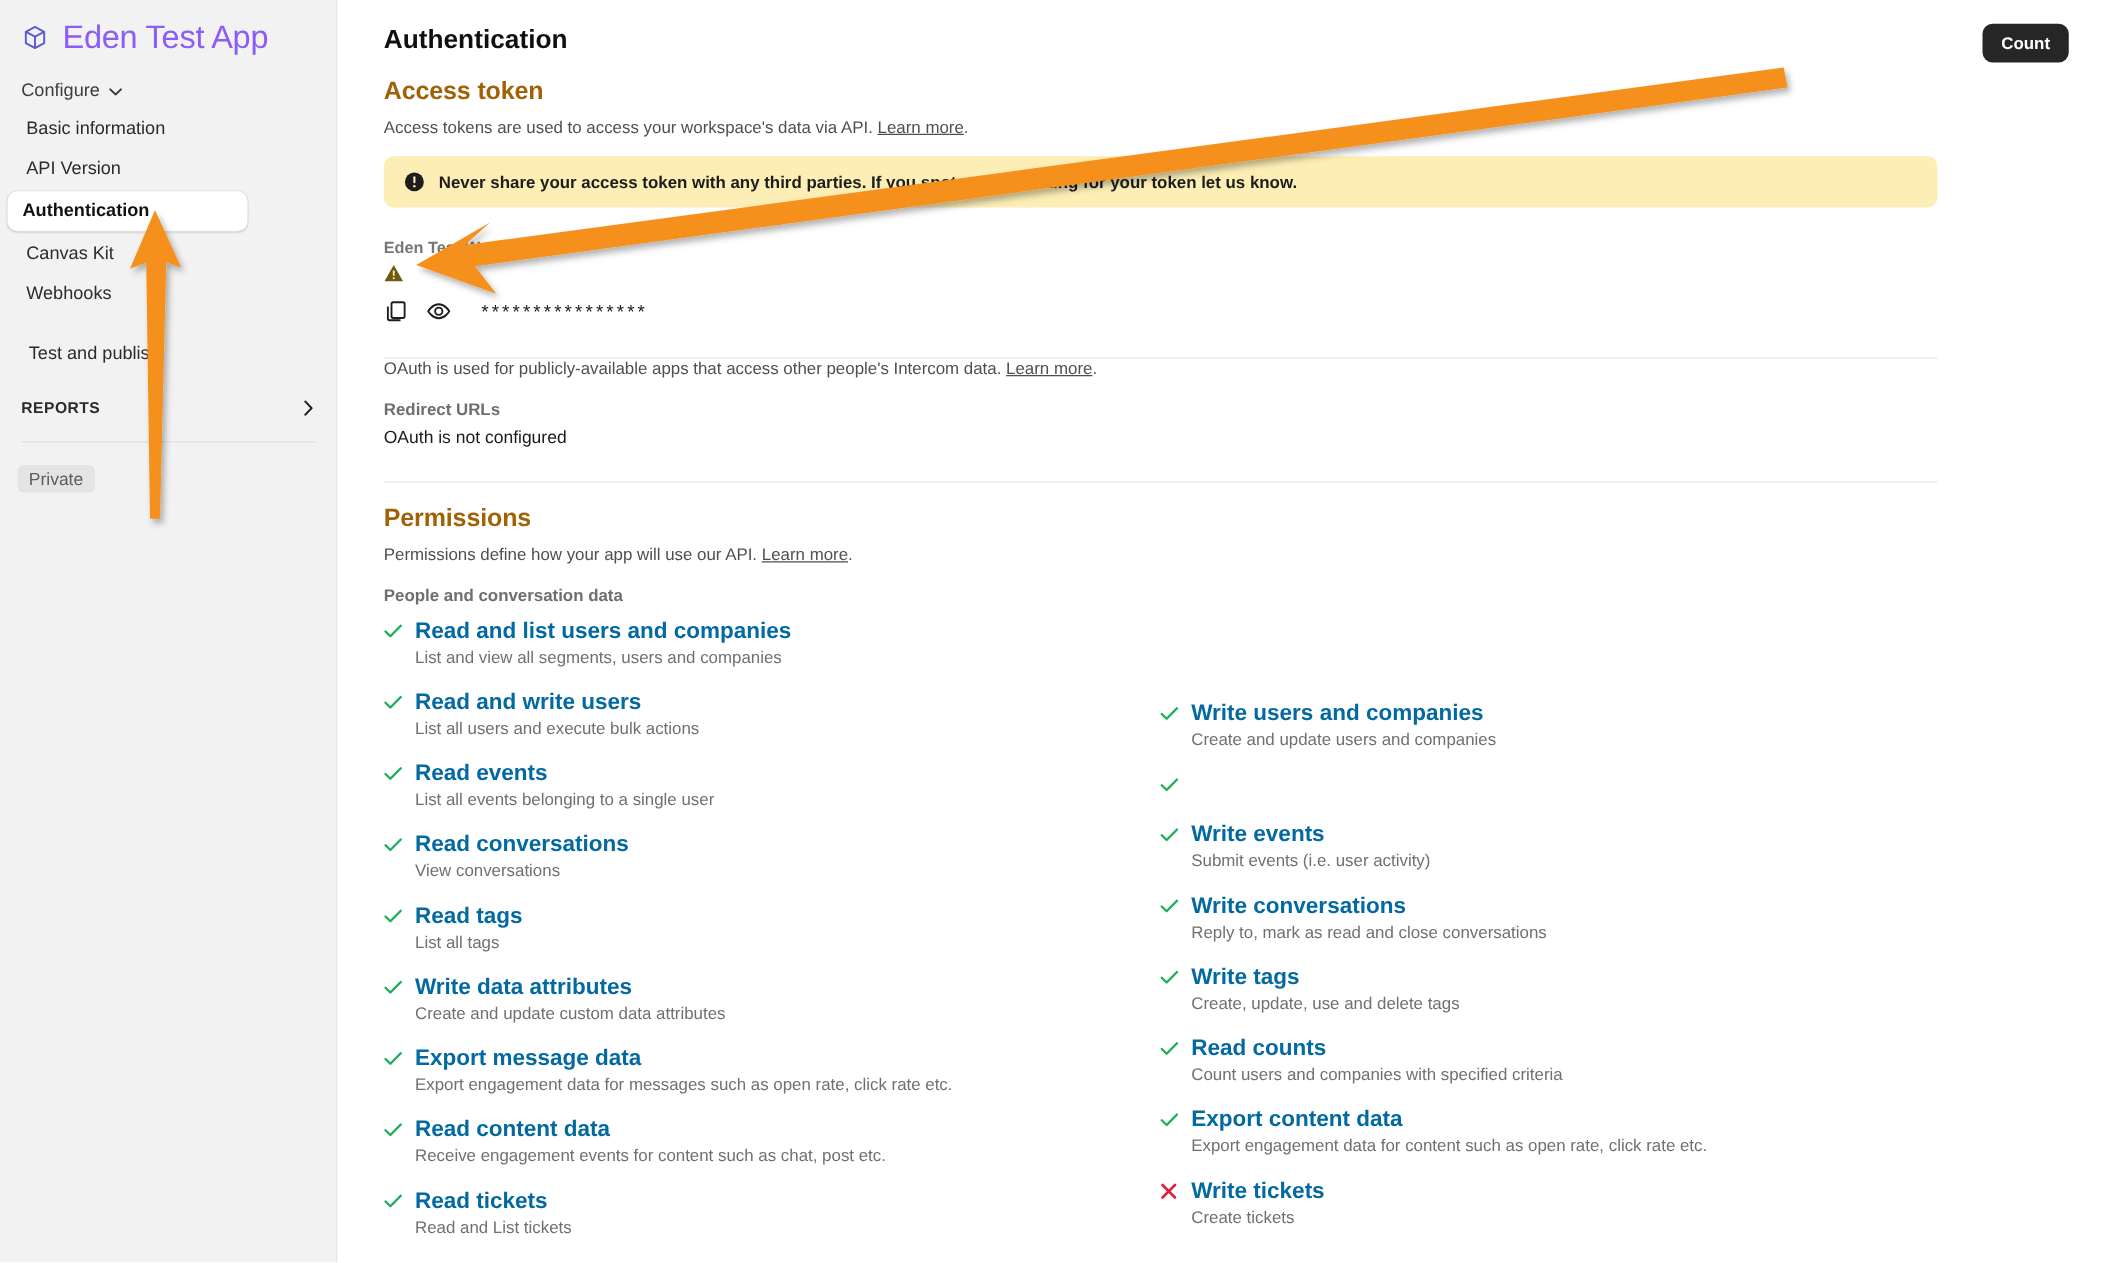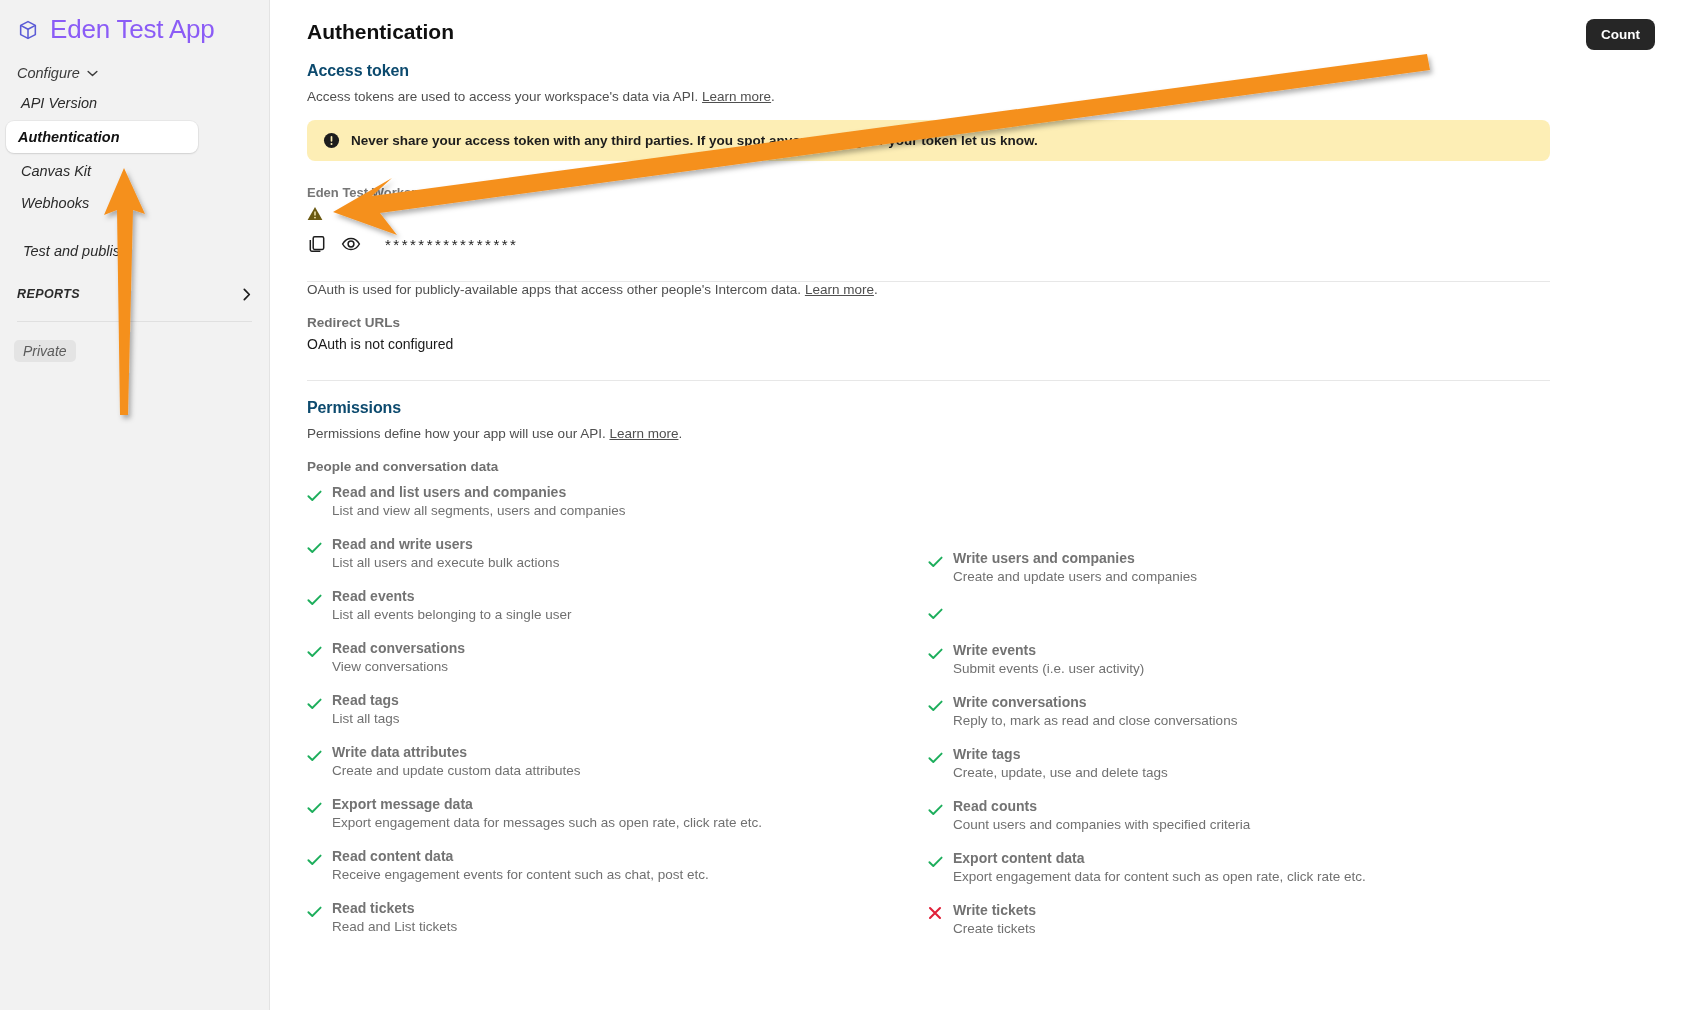--- a/index.html
+++ b/index.html
@@ -16,21 +16,21 @@
   
   #sidebar {
     position:absolute; left:0; top:0; width:270px; height:1010px;
     background:#f2f2f2;
     border-right:1px solid #e3e3e3;
   }
   .brand { display:flex; align-items:center; gap:11px; padding:14px 0 0 17px; }
   .brand-icon { width:22px; height:22px; display:block; }
   .brand-title { font-size:26px; font-weight:normal; letter-spacing:-0.2px; color:#8b5cf6; }
 
-  .nav { margin-top:14px;font-style:italic; }
+  .nav { margin-top:14px; }
   .nav-group-head {
     display:flex; align-items:center; gap:7px;
     padding:6px 0 6px 17px; font-size:14.5px; color:#3b3b3b; cursor:default;
   }
   .chev-d { width:11px; height:7px; display:block; }
   .nav-item {
     display:block; padding:8px 0 8px 17px;
     font-size:14.5px; color:#2b2b2b; cursor:default;
     border-radius:8px; margin:0 10px 0 4px;
   }
@@ -59,21 +59,21 @@
   #page-title { position:absolute; left:37px; top:20px; font-size:21px; font-weight:bold; color:#101010; }
   #edit-btn {
     position:absolute; right:28px; top:19px;
     background:#262626; color:#fff; border:none; border-radius:8px;
     font-family:"Liberation Sans", sans-serif;
     font-size:13.5px; font-weight:bold; padding:8px 15px; cursor:pointer;
   }
 
   .content { position:absolute; left:37px; top:62px; width:1243px; }
 
-  h2.sec { font-size:16px; font-weight:bold; margin:0 0 9px 0; color:#0c4a6e; letter-spacing:-0.1px; }
+  h2.sec { font-size:20px; font-weight:bold; margin:0 0 9px 0; color:#a16207; letter-spacing:-0.1px; }
   p.sec-desc { font-size:13.5px; color:#4f4f4f; margin:0 0 16px 0; }
   a.learn { color:#4f4f4f; text-decoration:underline; cursor:pointer; }
 
   .banner {
     display:flex; align-items:center; gap:11px;
     background:#fdeeb5; border-radius:8px;
     padding:12px 16px; width:1243px; margin-bottom:24px;
   }
   .banner-text { font-size:13.5px; color:#1d1d1d; font-weight:600; }
   .excl { width:17px; height:17px; flex:0 0 17px; }
@@ -88,21 +88,21 @@
 
   .sub-label { font-size:13.5px; font-weight:bold; color:#6f6f6f; margin:18px 0 6px 0; }
   .sub-value { font-size:14px; color:#1a1a1a; }
 
   .group-label { font-size:13.5px; font-weight:bold; color:#6f6f6f; margin:18px 0 10px 0; }
 
   .perm-grid { display:flex; gap:0; }
   .perm-col { width:621px; }
   .perm-row { display:flex; gap:11px; margin-bottom:18px; }
   .perm-mark { width:14px; flex:0 0 14px; padding-top:4px; }
-  .perm-title { font-size:14px; font-weight:bold; color:#737373; margin-bottom:3px; }
+  .perm-title { font-size:18px; font-weight:bold; color:#0369a1; margin-bottom:3px; }
   .perm-desc { font-size:13.5px; color:#707070; }
   .perm-spacer { height:66px; }
 
   
   #overlay { position:absolute; left:0; top:0; width:1683px; height:1010px; pointer-events:none; }
 </style>
 </head>
 <body>
 
 <div id="sidebar">
@@ -120,20 +120,21 @@
   <div class="nav">
     <div class="nav-group-head">
       <span>Configure</span>
       <span>
         <svg class="chev-d" viewBox="0 0 12 8" fill="none" stroke="#3b3b3b" stroke-width="1.6" stroke-linecap="round" stroke-linejoin="round">
             <path d="M1 1.6 6 6.4 11 1.6"></path>
           </svg>
       </span>
     </div>
 
+    <div class="nav-item">Basic information</div>
     <div class="nav-item">API Version</div>
     <div class="nav-item active">Authentication</div>
     <div class="nav-item">Canvas Kit</div>
     <div class="nav-item">Webhooks</div>
 
     <div class="nav-item spaced">Test and publish</div>
 
     <div class="nav-section">
       <span class="nav-section-label">REPORTS</span>
       <span>

